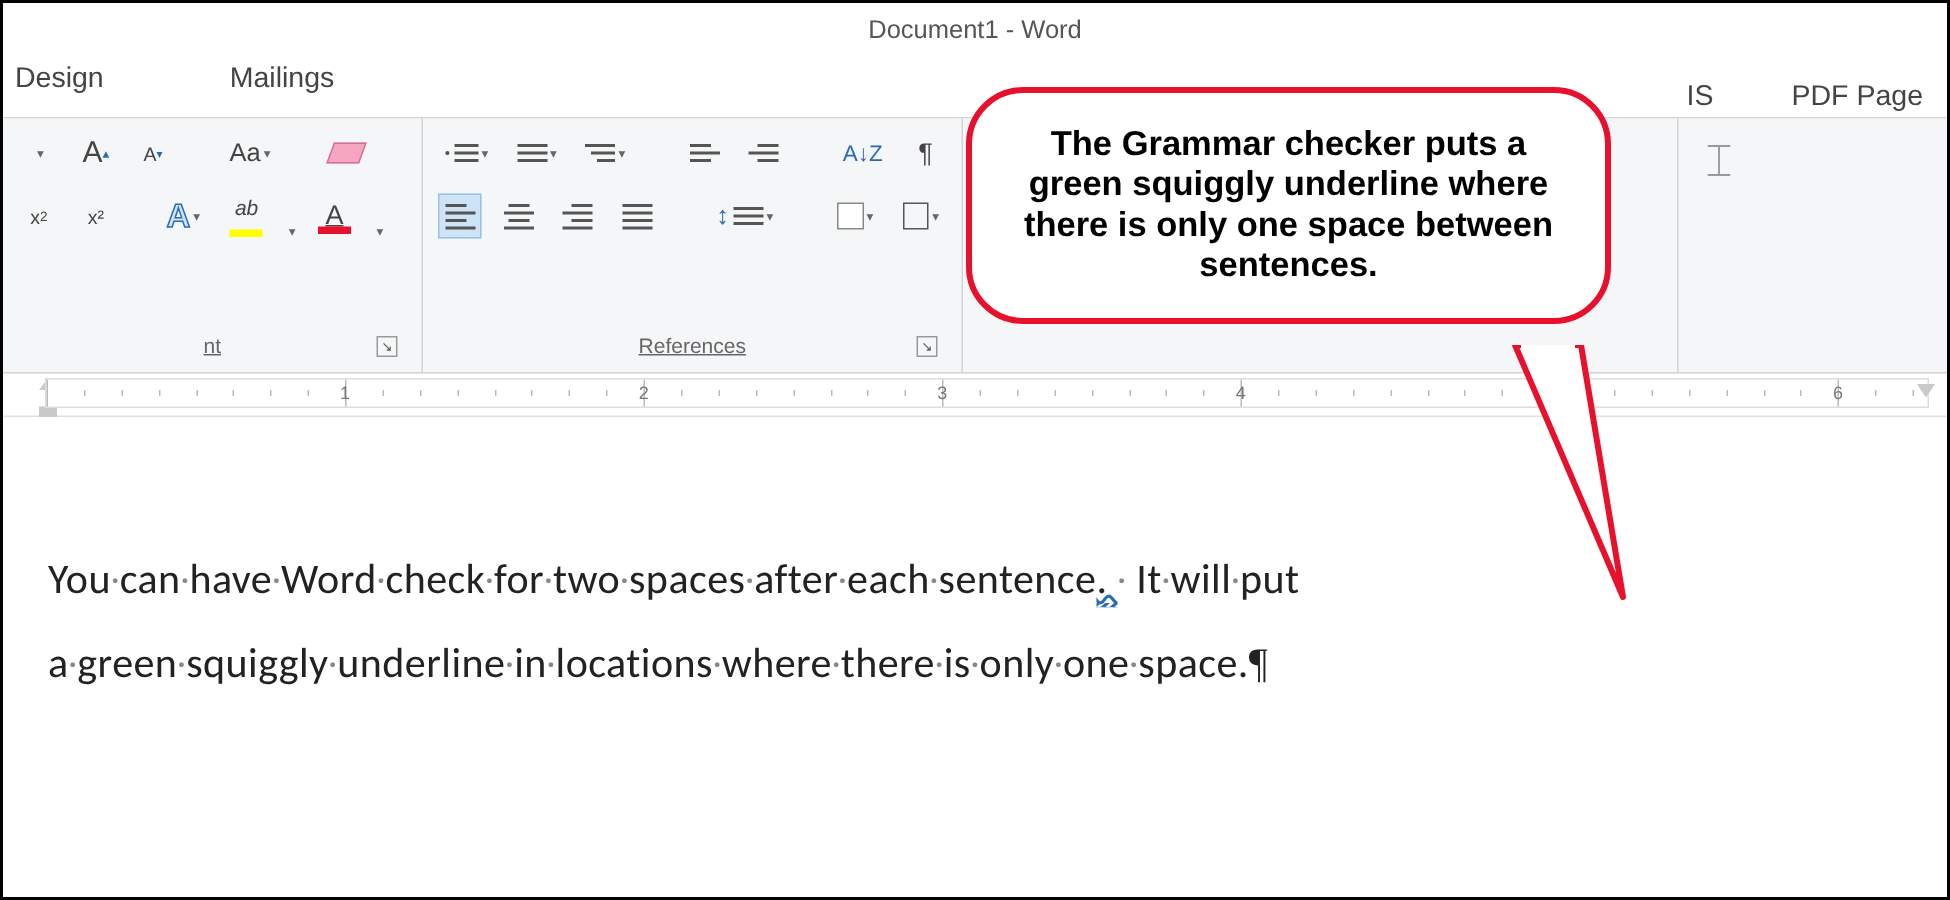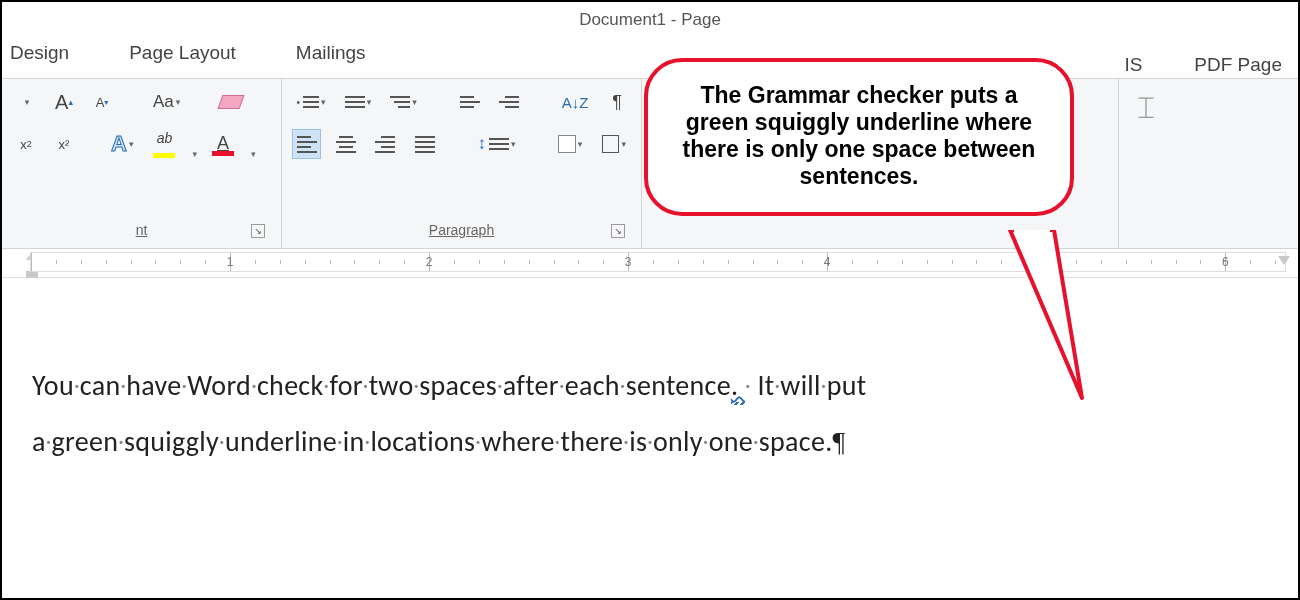--- a/index.html
+++ b/index.html
@@ -16,21 +16,21 @@
     position: relative;
   }
   .titlebar {
     text-align: center;
     padding: 8px 0 2px;
     font-size: 17px;
     color: #555;
   }
   .tabs {
     display: flex;
-    gap: 48px;
+    gap: 72px;
     padding: 6px 2px 10px;
     font-size: 19px;
     color: #444;
     border-bottom: 1px solid #d4d4d4;
   }
   .tab { cursor: pointer; padding: 4px 6px; }
   .ribbon {
     display: flex;
     background: #f5f6f7;
     border-bottom: 1px solid #d4d4d4;
@@ -182,25 +182,24 @@
     z-index: 49;
   }
   .hidden-tabs {
     position:absolute; right: 10px; top: 48px; display:flex; gap: 40px;
     font-size:19px; color:#444;
   }
 </style>
 </head>
 <body>
 
-<div class="titlebar">Document1 - Page</div>
+<div class="titlebar">Document1 - Word</div>
 
 <div class="tabs">
   <span class="tab">Design</span>
-  <span class="tab">Page Layout</span>
   <span class="tab">Mailings</span>
 </div>
 <div class="hidden-tabs">
   <span class="tab">IS</span>
   <span class="tab">PDF Page</span>
 </div>
 
 <div class="ribbon">
 
   <div class="group" style="width:280px">
@@ -347,21 +346,21 @@
             <span class="shade-box"></span>
             <span class="drop">▾</span>
           </span>
         <span class="btn">
             <span class="border-box"></span>
             <span class="drop">▾</span>
           </span>
       </div>
     </div>
     <div class="group-label">
-      <span>Paragraph</span>
+      <span>References</span>
       <span class="dlg-launcher">↘</span>
     </div>
   </div>
 
   <div class="group" style="flex:1;border-right:none">
     <div></div>
       <div></div>
   </div>
 
   <div class="group" style="width:180px;border-right:none;border-left:1px solid #d4d4d4">

